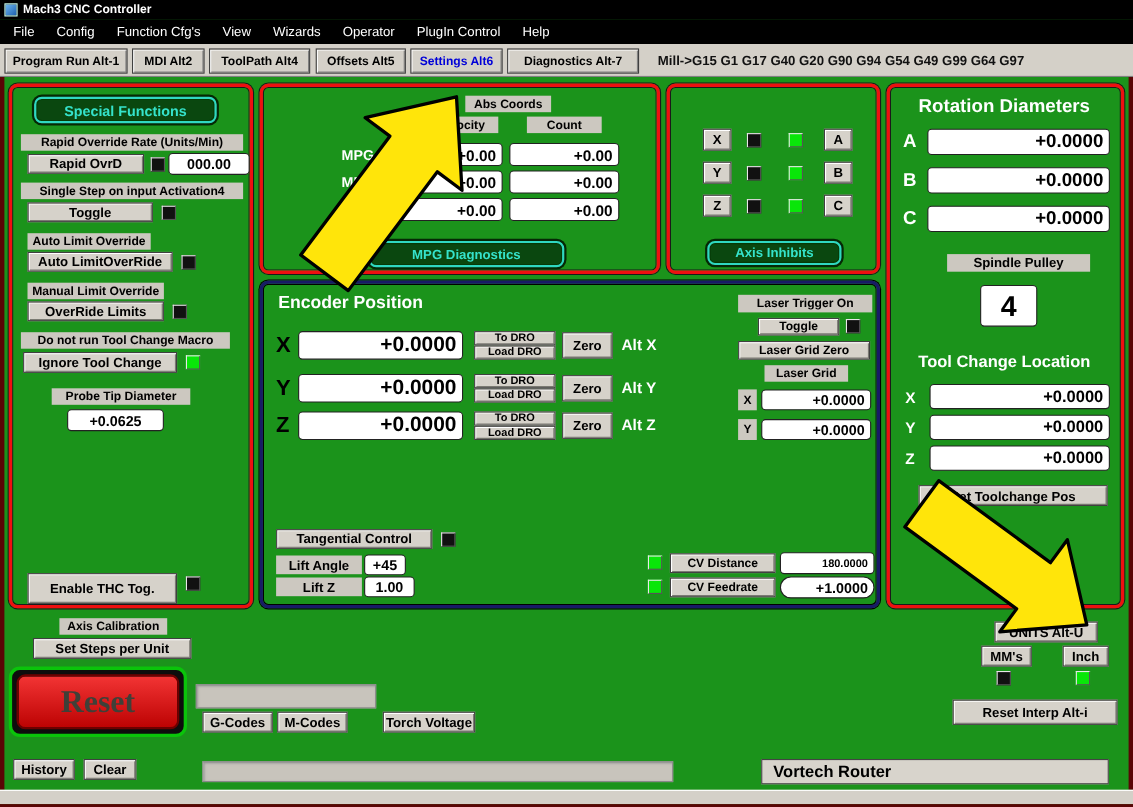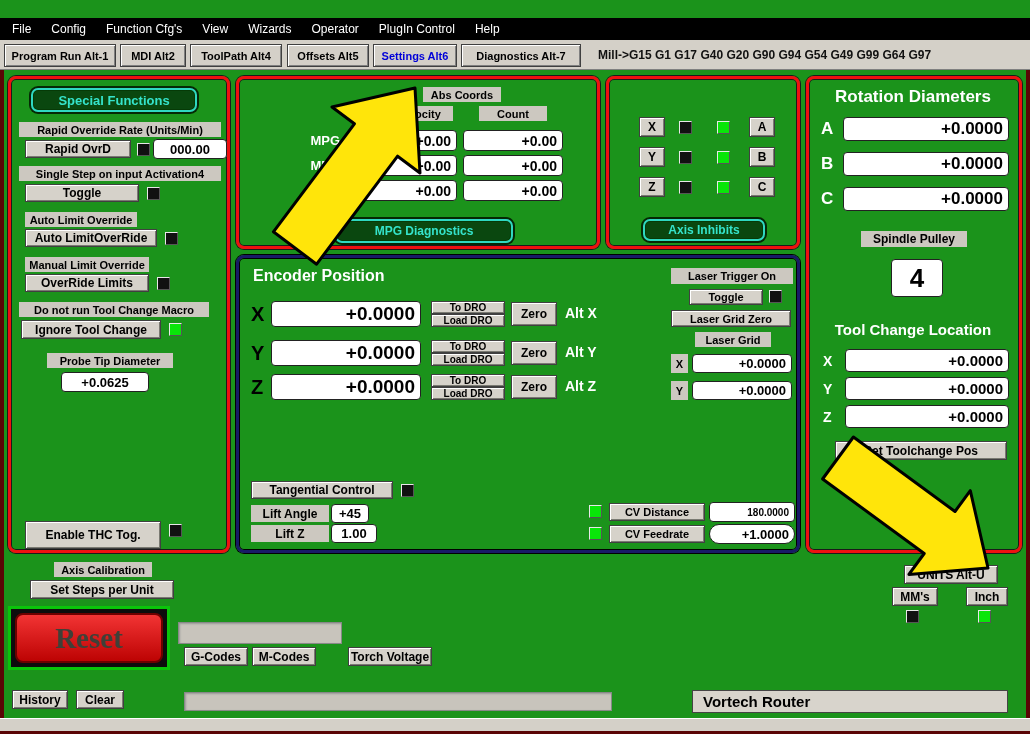--- a/index.html
+++ b/index.html
@@ -49,36 +49,40 @@
   .dro.center { justify-content:center; padding-right:0; }
   .led { position:absolute; width:13px; height:13px; border:1px solid; border-color:#e8e8e8 #555 #555 #e8e8e8; }
   .led.off { background:#111; }
   .led.on  { background:#09e609; }
   .wtitle { position:absolute; color:#fff; font-weight:bold; text-align:center; white-space:nowrap; }
   .wtext  { position:absolute; color:#fff; font-weight:bold; white-space:nowrap; }
   .btext  { position:absolute; color:#000; font-weight:bold; white-space:nowrap; }
   .strip { position:absolute; background:#c8c4bc; border:1px solid #888; box-shadow: inset 1px 1px 2px #999; }
 
   .reset-frame { position:absolute; left:8px; top:536px; width:162px; height:64px; background:#0d0d0d;
-                 border:3px solid #0ac40a; border-radius:0; padding:4px; }
+                 border:3px solid #0ac40a; border-radius:10px; padding:4px; }
   .reset-btn { width:100%; height:100%; background:linear-gradient(180deg,#f23434,#bd0303);
                border:2px solid #6d0000; border-radius:8px; color:#3f4038; font-size:29px; font-weight:bold;
                font-family:"Liberation Serif", serif; display:flex; align-items:center; justify-content:center;
                cursor:pointer; }
   .profile { position:absolute; background:#d8d4cc; border:1px solid #444; color:#000; font-weight:bold;
              font-size:15px; display:flex; align-items:center; padding-left:10px; }
   .statusbar { position:absolute; left:0; top:718px; width:1030px; height:13px; background:#d4d0c8; border-top:1px solid #fff; }
   .bottomedge { position:absolute; left:0; top:731px; width:1030px; height:3px; background:#5a0505; }
   .arrow { position:absolute; pointer-events:none; z-index:50; }
 </style>
 </head>
 <body>
 
 <div id="app">
 
+  <div class="titlebar">
+    <span class="appicon"></span>
+    <span class="ttext">Mach3 CNC Controller</span>
+  </div>
 
   <div class="menubar">
     <span class="menuitem">File</span>
     <span class="menuitem">Config</span>
     <span class="menuitem">Function Cfg's</span>
     <span class="menuitem">View</span>
     <span class="menuitem">Wizards</span>
     <span class="menuitem">Operator</span>
     <span class="menuitem">PlugIn Control</span>
     <span class="menuitem">Help</span>
@@ -171,21 +175,21 @@
     <div class="panel" style="left:806px;top:6px;width:216px;height:477px;">
       <div class="wtitle" style="left:4px;top:8px;width:200px;font-size:17px;">Rotation Diameters</div>
 
       <div class="wtext" style="left:12px;top:38px;width:20px;height:24px;font-size:17px;display:flex;align-items:center;">A</div>
       <div class="dro" style="left:34px;top:38px;width:166px;height:24px;font-size:17px;">+0.0000</div>
       <div class="wtext" style="left:12px;top:73px;width:20px;height:24px;font-size:17px;display:flex;align-items:center;">B</div>
       <div class="dro" style="left:34px;top:73px;width:166px;height:24px;font-size:17px;">+0.0000</div>
       <div class="wtext" style="left:12px;top:108px;width:20px;height:24px;font-size:17px;display:flex;align-items:center;">C</div>
       <div class="dro" style="left:34px;top:108px;width:166px;height:24px;font-size:17px;">+0.0000</div>
 
-      <div class="lbl" style="left:52px;top:152px;width:106px;height:16px;font-size:12px;">Spindle Pulley</div>
+      <div class="lbl" style="left:52px;top:152px;width:130px;height:16px;font-size:12px;">Spindle Pulley</div>
       <div class="dro center" style="left:82px;top:180px;width:52px;height:38px;font-size:26px;">4</div>
 
       <div class="wtitle" style="left:4px;top:242px;width:200px;font-size:15px;">Tool Change Location</div>
       <div class="wtext" style="left:14px;top:270px;width:18px;height:23px;font-size:14px;display:flex;align-items:center;">X</div>
       <div class="dro" style="left:36px;top:270px;width:164px;height:23px;font-size:15px;">+0.0000</div>
       <div class="wtext" style="left:14px;top:298px;width:18px;height:23px;font-size:14px;display:flex;align-items:center;">Y</div>
       <div class="dro" style="left:36px;top:298px;width:164px;height:23px;font-size:15px;">+0.0000</div>
       <div class="wtext" style="left:14px;top:326px;width:18px;height:23px;font-size:14px;display:flex;align-items:center;">Z</div>
       <div class="dro" style="left:36px;top:326px;width:164px;height:23px;font-size:15px;">+0.0000</div>
 
@@ -251,20 +255,21 @@
     <div class="strip" style="left:178px;top:552px;width:164px;height:22px;"></div>
     <div class="btn" style="left:184px;top:577px;width:64px;height:19px;">G-Codes</div>
     <div class="btn" style="left:252px;top:577px;width:64px;height:19px;">M-Codes</div>
     <div class="btn" style="left:348px;top:577px;width:84px;height:19px;">Torch Voltage</div>
 
     <div class="btn" style="left:904px;top:495px;width:94px;height:19px;">UNITS Alt-U</div>
     <div class="btn" style="left:892px;top:517px;width:46px;height:19px;">MM's</div>
     <div class="btn" style="left:966px;top:517px;width:42px;height:19px;">Inch</div>
     <div class="led off" style="left:906px;top:540px;"></div>
     <div class="led on" style="left:978px;top:540px;"></div>
+    <div class="btn" style="left:866px;top:566px;width:150px;height:23px;">Reset Interp Alt-i</div>
 
     <div class="btn" style="left:12px;top:620px;width:56px;height:19px;">History</div>
     <div class="btn" style="left:76px;top:620px;width:48px;height:19px;">Clear</div>
     <div class="strip" style="left:184px;top:622px;width:428px;height:19px;"></div>
     <div class="profile" style="left:692px;top:620px;width:316px;height:23px;">Vortech Router</div>
   </div>
 
   <div class="statusbar"></div>
   <div class="bottomedge"></div>
 

